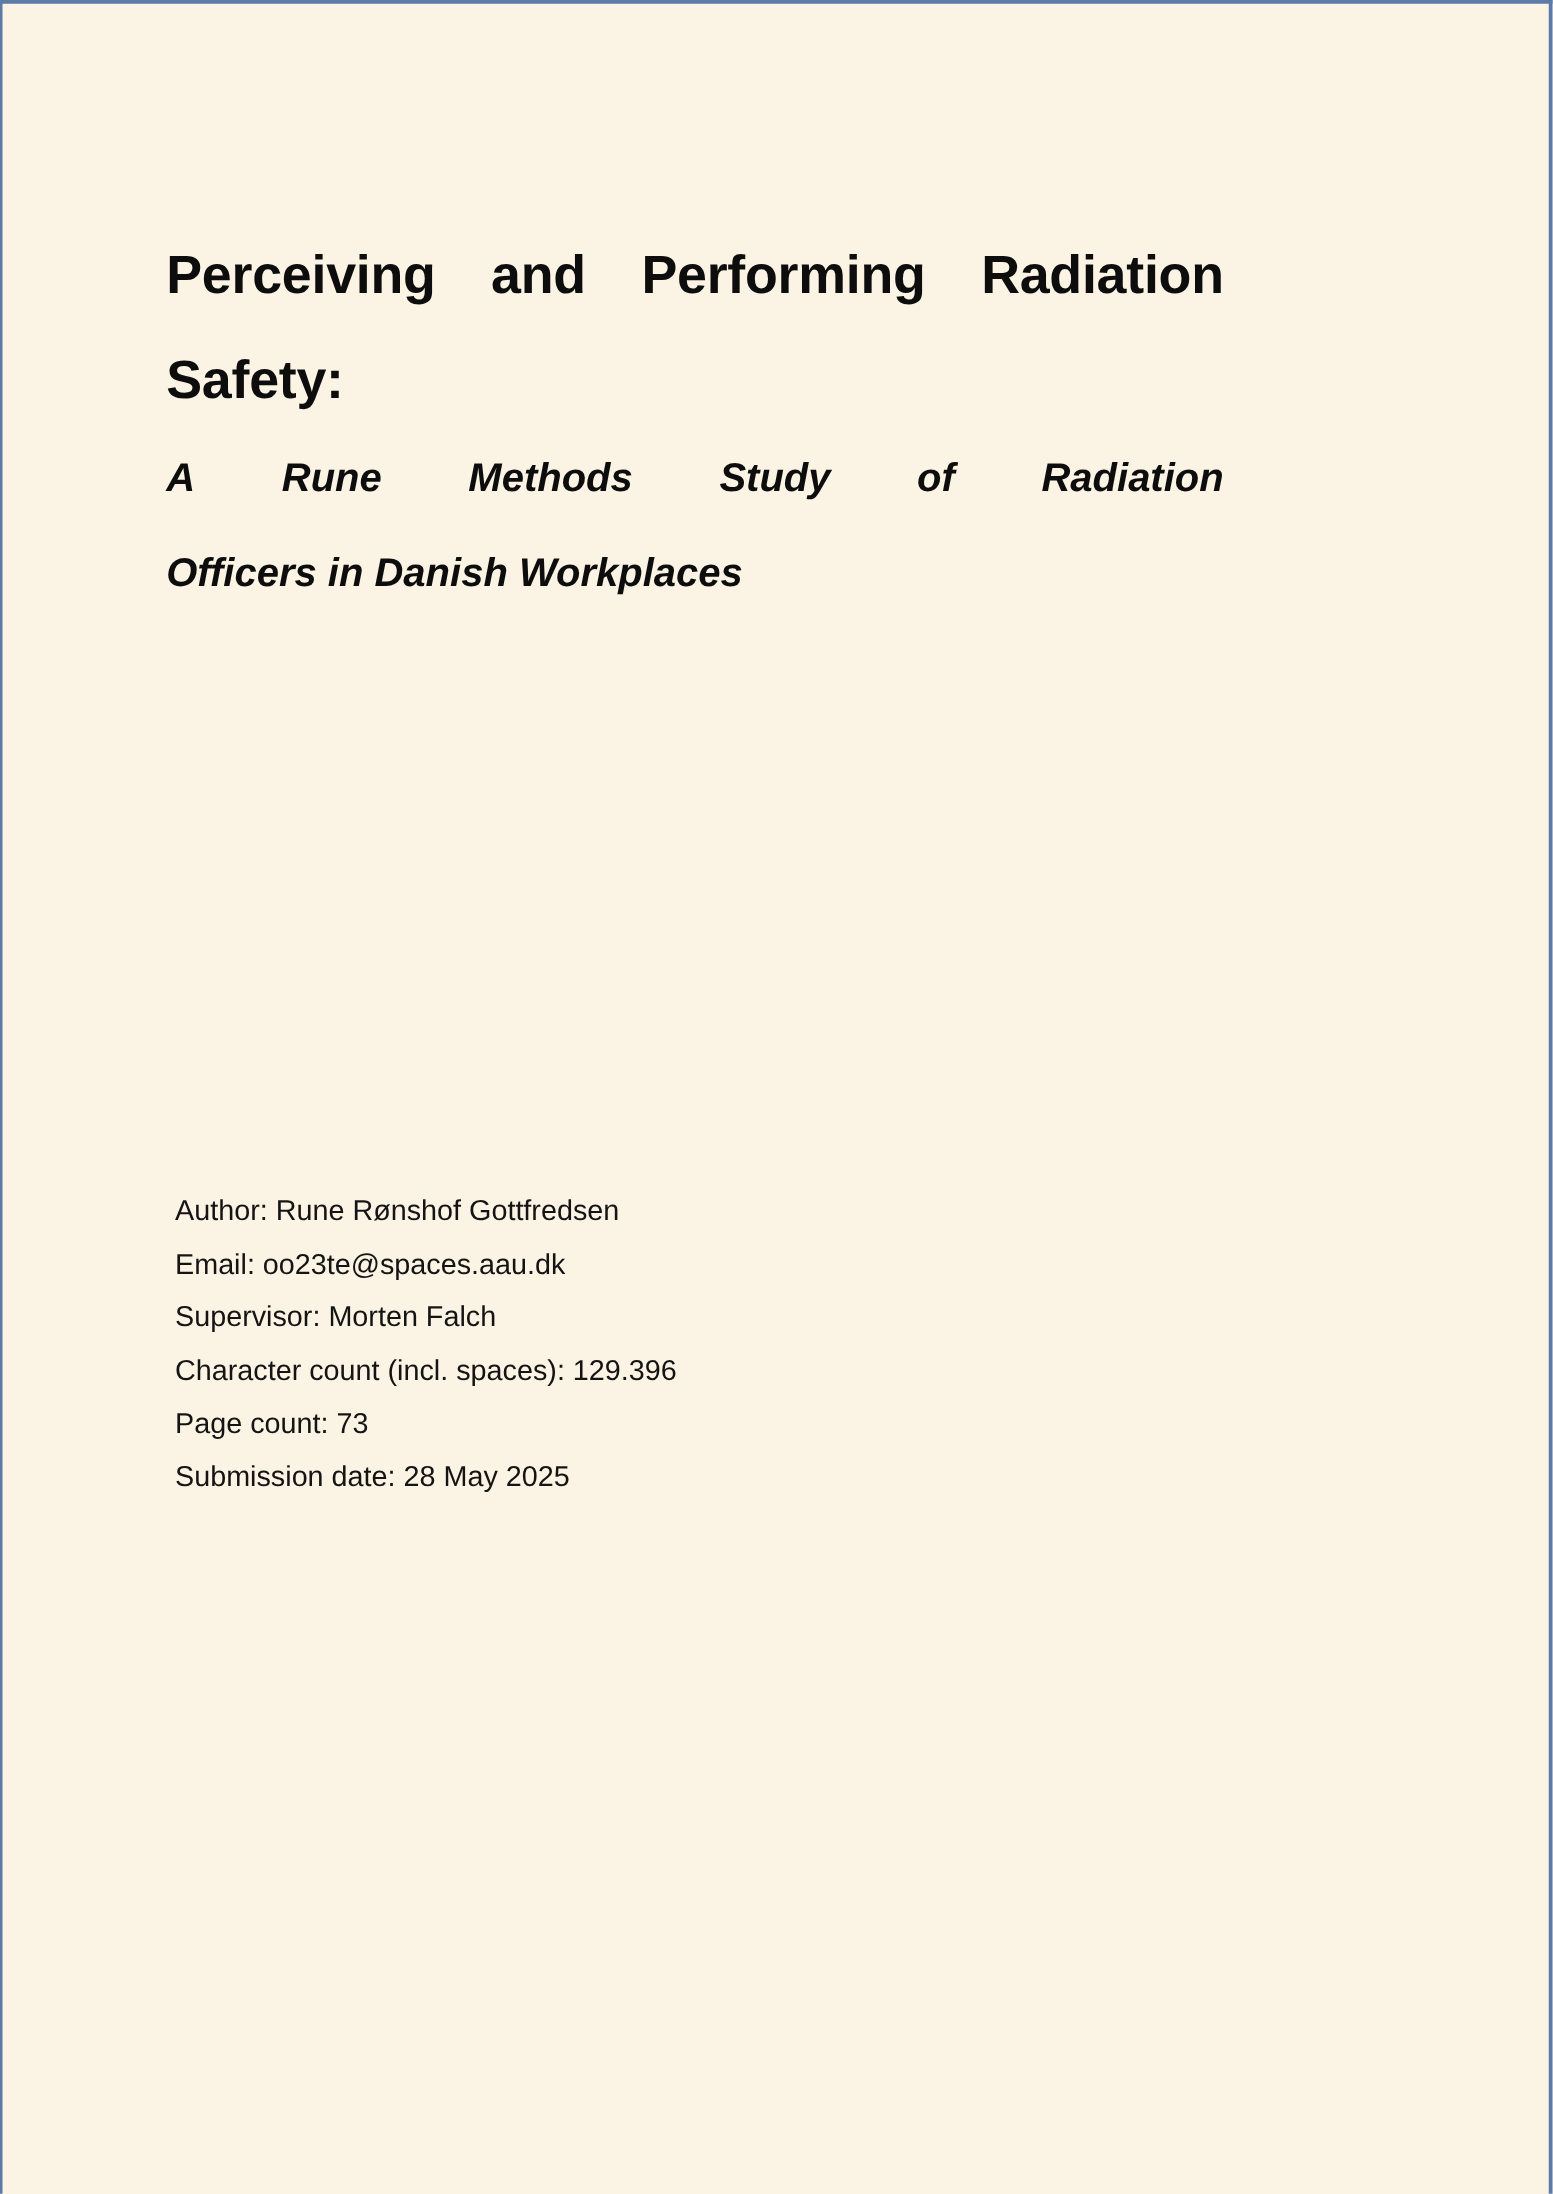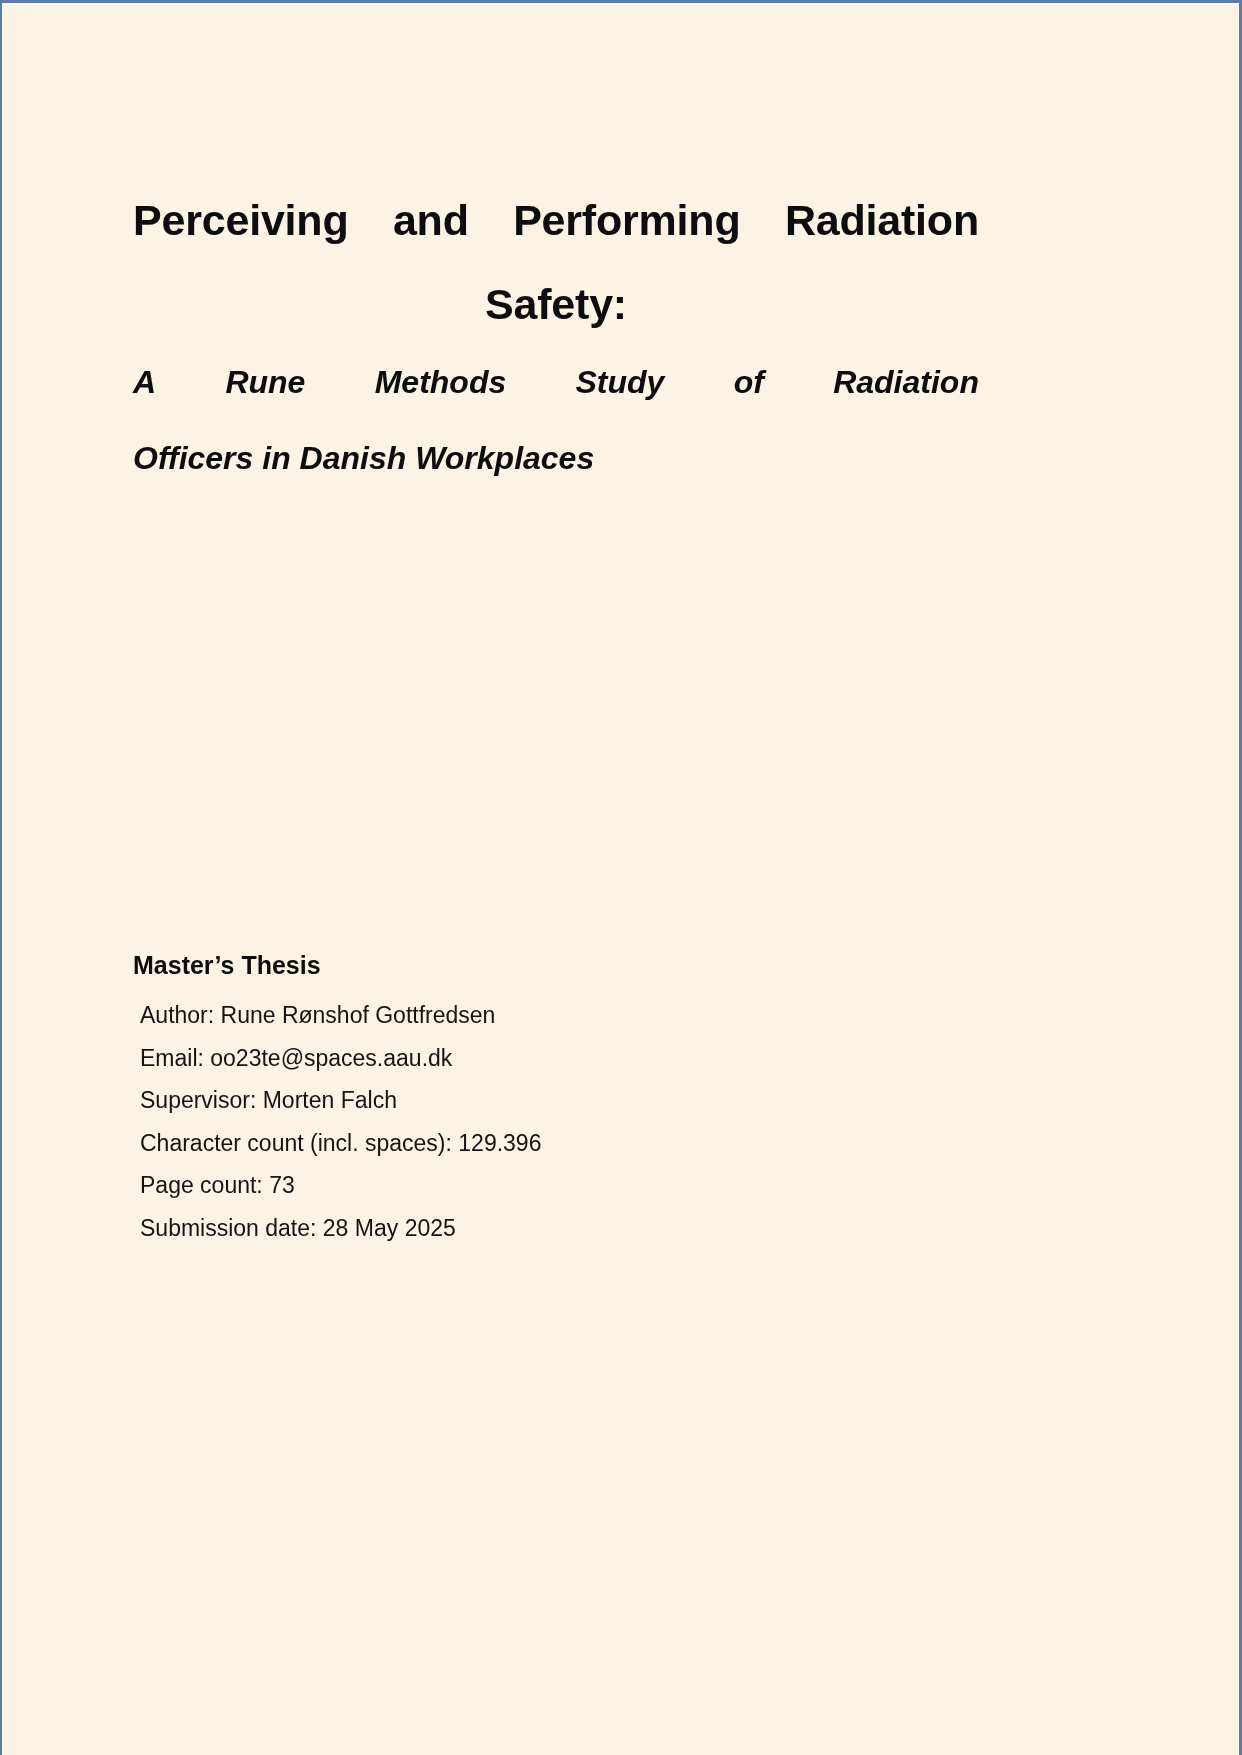--- a/index.html
+++ b/index.html
@@ -42,21 +42,20 @@
     top: 175px;
     width: 846px;
   }
   .title-line {
     font-size: 43px;
     font-weight: bold;
     line-height: 84px;
     color: #0d0d0d;
     letter-spacing: -0.2px;
     white-space: nowrap;
-    text-align: center;
   }
   .title-line.justified {
     display: flex;
     justify-content: space-between;
   }
 
   
   .subtitle-block {
     position: absolute;
     left: 0;
@@ -130,21 +129,20 @@
         <span>Study</span>
         <span>of</span>
         <span>Radiation</span>
       </div>
       <div class="subtitle-line">
         <span>Officers in Danish Workplaces</span>
       </div>
     </div>
 
     <div class="meta-block">
-      <div class="meta-heading">Master’s Thesis</div>
       <ul class="meta-list">
         <li class="meta-item">Author: Rune Rønshof Gottfredsen</li>
         <li class="meta-item">Email: oo23te@spaces.aau.dk</li>
         <li class="meta-item">Supervisor: Morten Falch</li>
         <li class="meta-item">Character count (incl. spaces): 129.396</li>
         <li class="meta-item">Page count: 73</li>
         <li class="meta-item">Submission date: 28 May 2025</li>
       </ul>
     </div>
 

